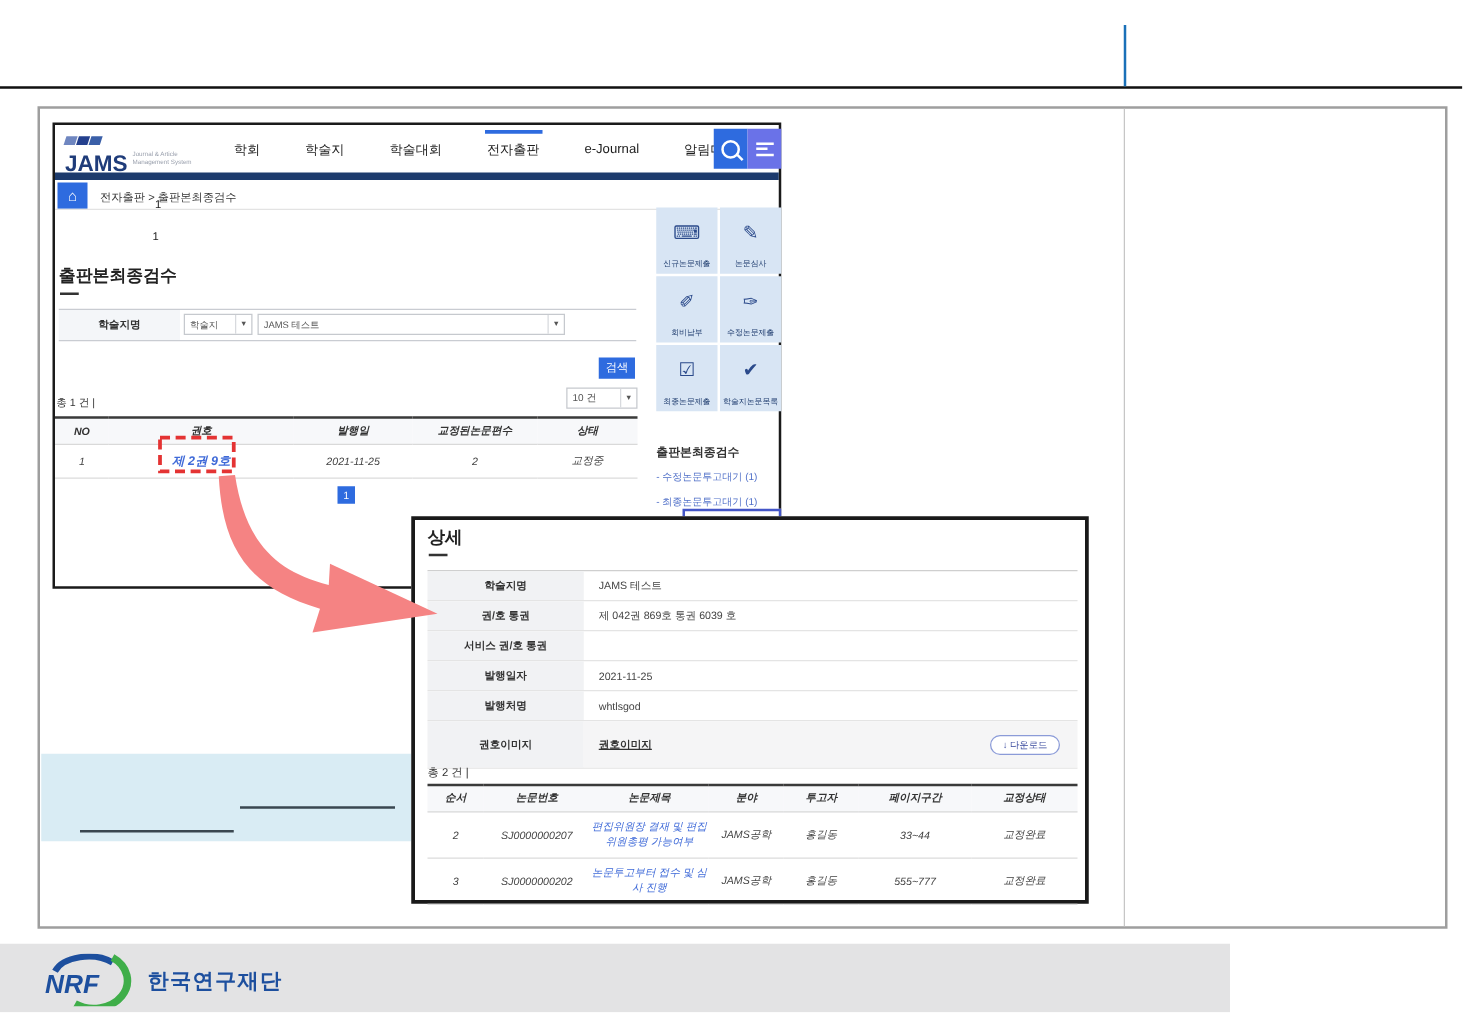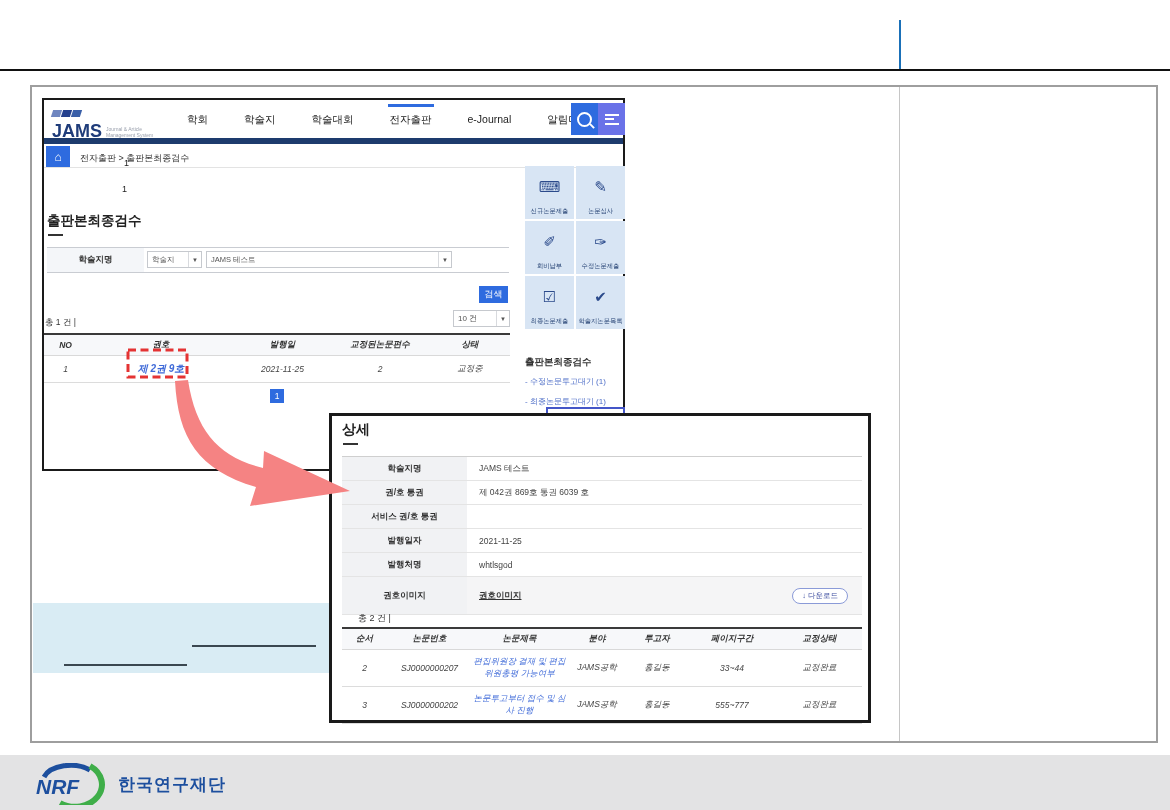--- a/index.html
+++ b/index.html
@@ -56,21 +56,21 @@
   .detail{width:520px;}
   .d-row{display:flex;border-bottom:1px solid #e4e4e4;}
   .d-row:first-child{border-top:1px solid #cfcfcf;}
   .d-label{width:125px;background:#f1f2f4;font-size:8.5px;font-weight:bold;color:#333;display:flex;align-items:center;justify-content:center;flex:none;}
   .d-value{flex:1;font-size:8.5px;color:#444;display:flex;align-items:center;padding-left:12px;}
   .dl-btn{border:1px solid #8b9bd8;border-radius:10px;padding:2px 9px;font-size:7.5px;color:#3a4a9e;background:#fff;cursor:pointer;white-space:nowrap;}
   .issue-link{font-size:8.5px;color:#333;text-decoration:underline;font-weight:bold;cursor:pointer;}
   
   #overlay{left:0;top:0;width:1170px;height:810px;z-index:20;pointer-events:none;}
   
-  .footer{left:0;top:755px;width:1170px;height:55px;background:#e3e3e4;}
+  .footer{left:0;top:755px;width:984px;height:55px;background:#e3e3e4;}
   .nrf-text{font-size:17px;font-weight:bold;color:#1d4f9e;letter-spacing:1px;}
   .artifact{font-size:9px;color:#222;}
 </style>
 </head>
 <body>
 
 <div id="page">
 
   <div class="abs top-rule"></div>
   <div class="abs top-vline"></div>
@@ -80,21 +80,21 @@
 
   <div class="abs callout" style="left:33px;top:603px;width:297px;height:70px;">
     <div class="abs callout-line" style="left:159px;top:42px;width:124px;"></div>
     <div class="abs callout-line" style="left:31px;top:61px;width:123px;"></div>
   </div>
 
   <div class="abs shot">
 
     <div class="abs" style="left:8px;top:3px;">
       <div class="logo-diamonds"><span style="background:#6f86c0;"></span><span style="background:#24408e;"></span><span style="background:#3a5fa8;"></span></div>
-      <div style="display:flex;align-items:center;gap:4px;">
+      <div style="display:flex;align-items:flex-start;gap:4px;">
         <span class="logo-jams">JAMS</span>
         <span class="logo-sub">
           <span>Journal &amp; Article</span><br><span>Management System</span>
         </span>
       </div>
     </div>
 
     <div class="abs nav" style="left:143px;top:13px;">
       <span class="nav-item"><span>학회</span></span>
       <span class="nav-item"><span>학술지</span></span>
@@ -237,21 +237,21 @@
       </div>
       <div class="d-row" style="height:37px;">
         <div class="d-label">권호이미지</div>
         <div class="d-value" style="background:#f5f5f6;justify-content:space-between;padding-right:14px;">
           <span class="issue-link">권호이미지</span>
           <span class="dl-btn">↓ 다운로드</span>
         </div>
       </div>
     </div>
 
-    <div class="abs total" style="left:10px;top:196px;font-size:9px;margin-left:16px;">총 2 건 |</div>
+    <div class="abs total" style="left:10px;top:196px;font-size:9px;">총 2 건 |</div>
 
     <table class="grid abs" style="left:10px;top:211px;width:520px;">
       <colgroup>
           <col style="width:45px;">
           <col style="width:85px;">
           <col style="width:95px;">
           <col style="width:60px;">
           <col style="width:60px;">
           <col style="width:90px;">
           <col style="width:85px;">

